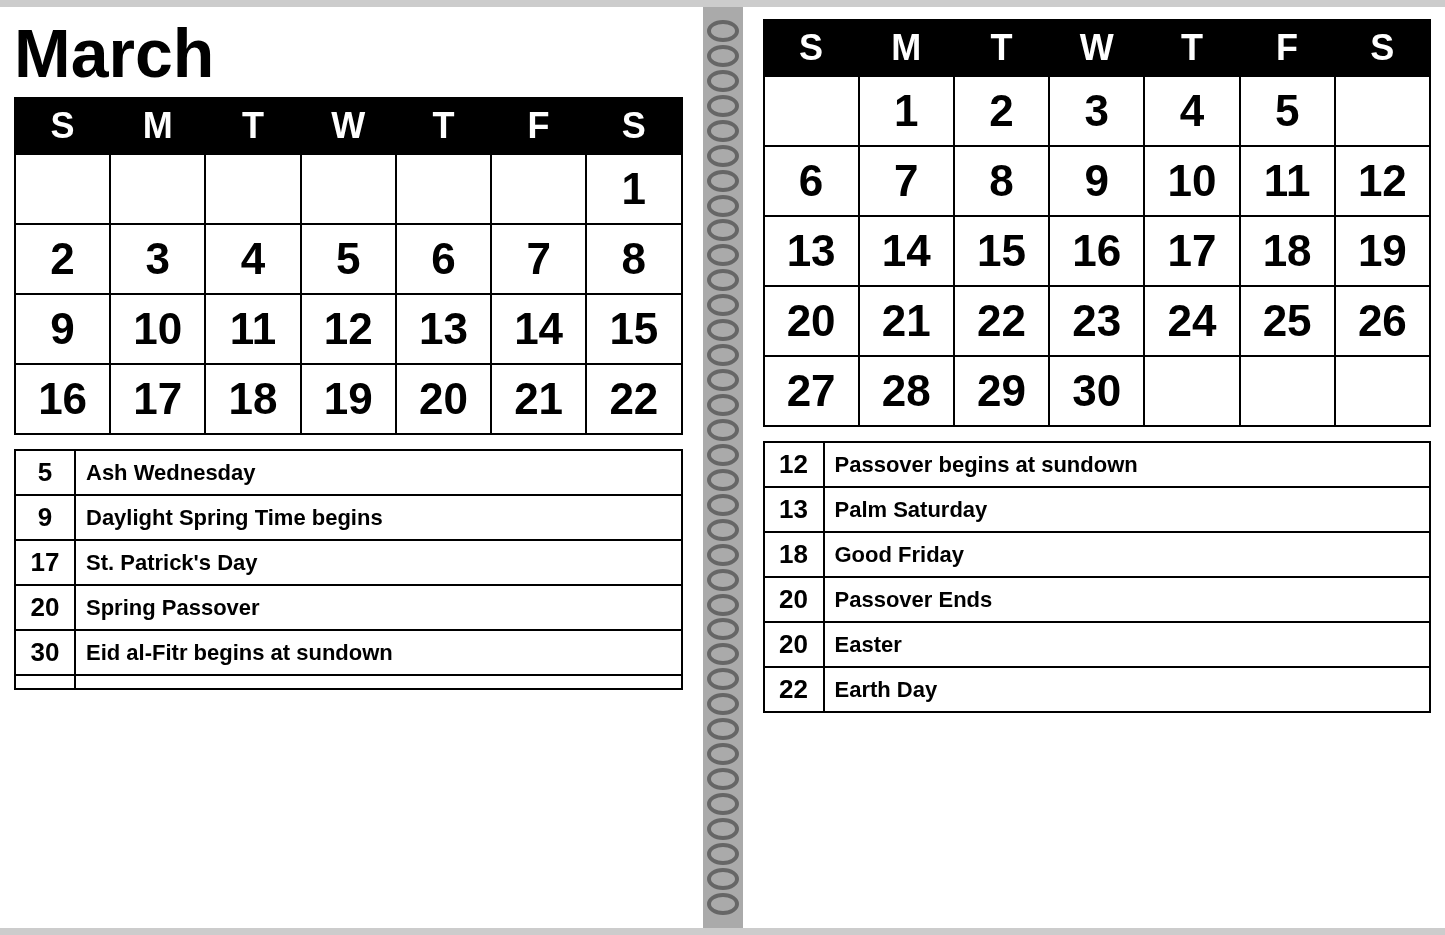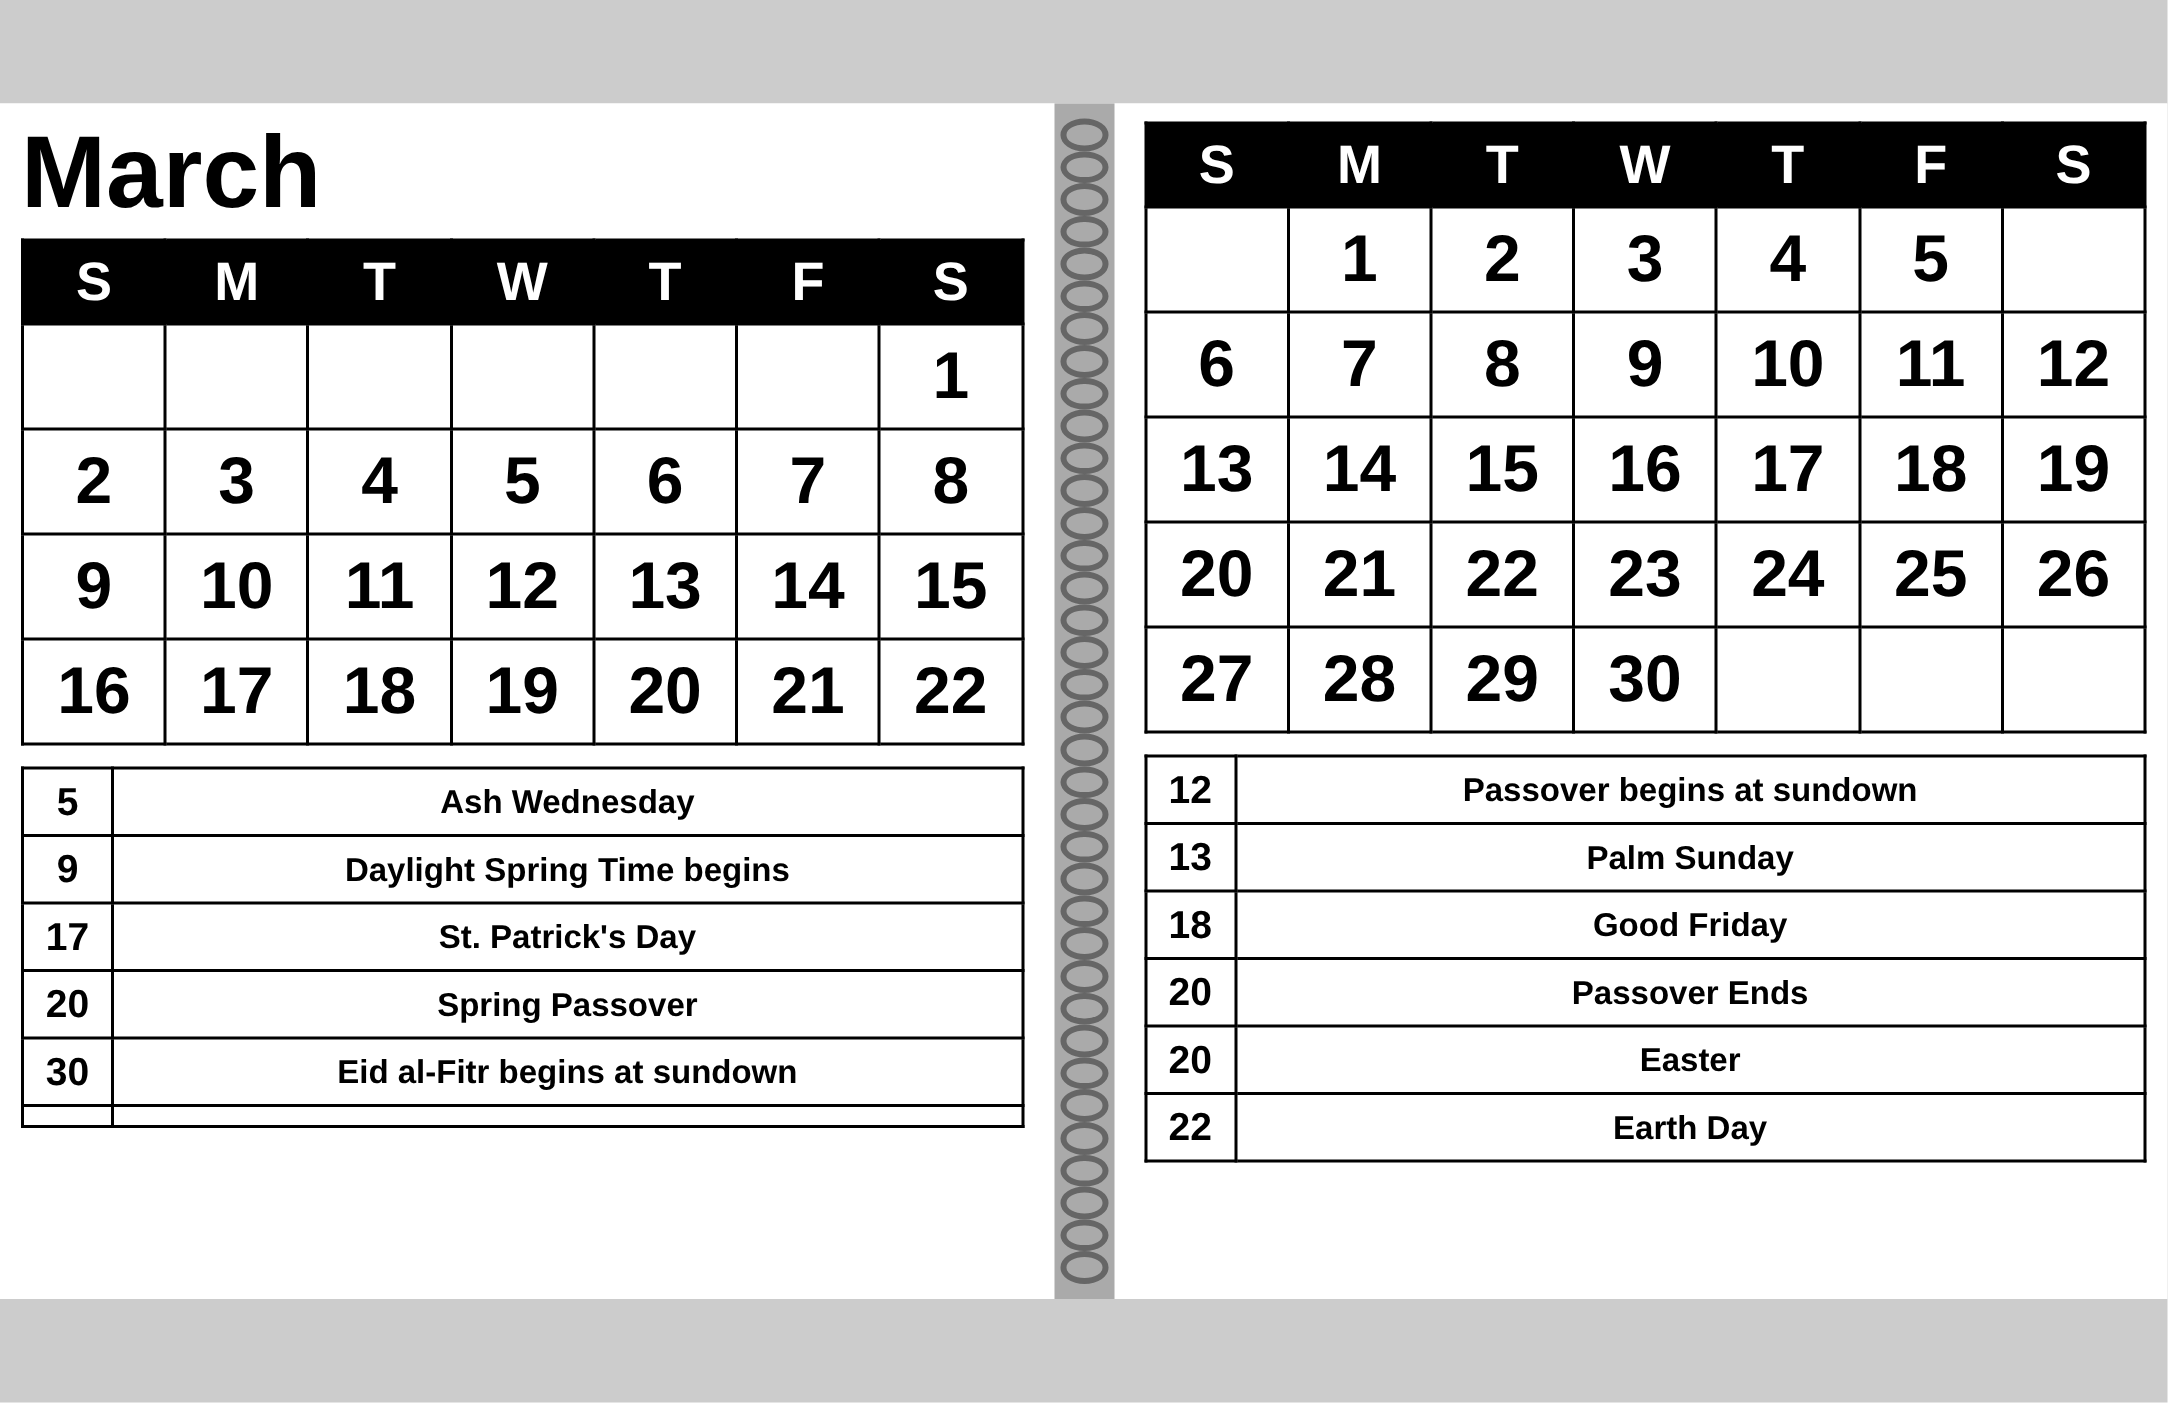--- a/index.html
+++ b/index.html
@@ -10,21 +10,21 @@
       justify-content: center;
       align-items: center;
       width: 1445px;
       height: 935px;
       font-family: Arial, Helvetica, sans-serif;
     }
 
     .planner {
       display: flex;
       width: 1445px;
-      height: 797px;
+      height: 921px;
       background: white;
       position: relative;
     }
 
     .page {
       flex: 1;
       background: white;
       padding: 12px 14px;
       display: flex;
       flex-direction: column;
@@ -97,21 +97,20 @@
     .events-table {
       border-collapse: collapse;
       width: 100%;
       margin-top: 4px;
     }
 
     .events-table td {
       border: 2px solid #000;
       padding: 6px 10px;
       color: #000;
-      text-align: center;
     }
 
     .events-table .num-cell {
       font-size: 26px;
       font-weight: 900;
       text-align: center;
       width: 60px;
       white-space: nowrap;
     }
 
@@ -334,21 +333,21 @@
     </table>
 
     <table class="events-table">
       <tbody id="april-events-body">
           <tr>
             <td class="num-cell">12</td>
             <td class="event-cell">Passover begins at sundown</td>
           </tr>
           <tr>
             <td class="num-cell">13</td>
-            <td class="event-cell">Palm Sunday</td>
+            <td class="event-cell">Palm Saturday</td>
           </tr>
           <tr>
             <td class="num-cell">18</td>
             <td class="event-cell">Good Friday</td>
           </tr>
           <tr>
             <td class="num-cell">20</td>
             <td class="event-cell">Passover Ends</td>
           </tr>
           <tr>

